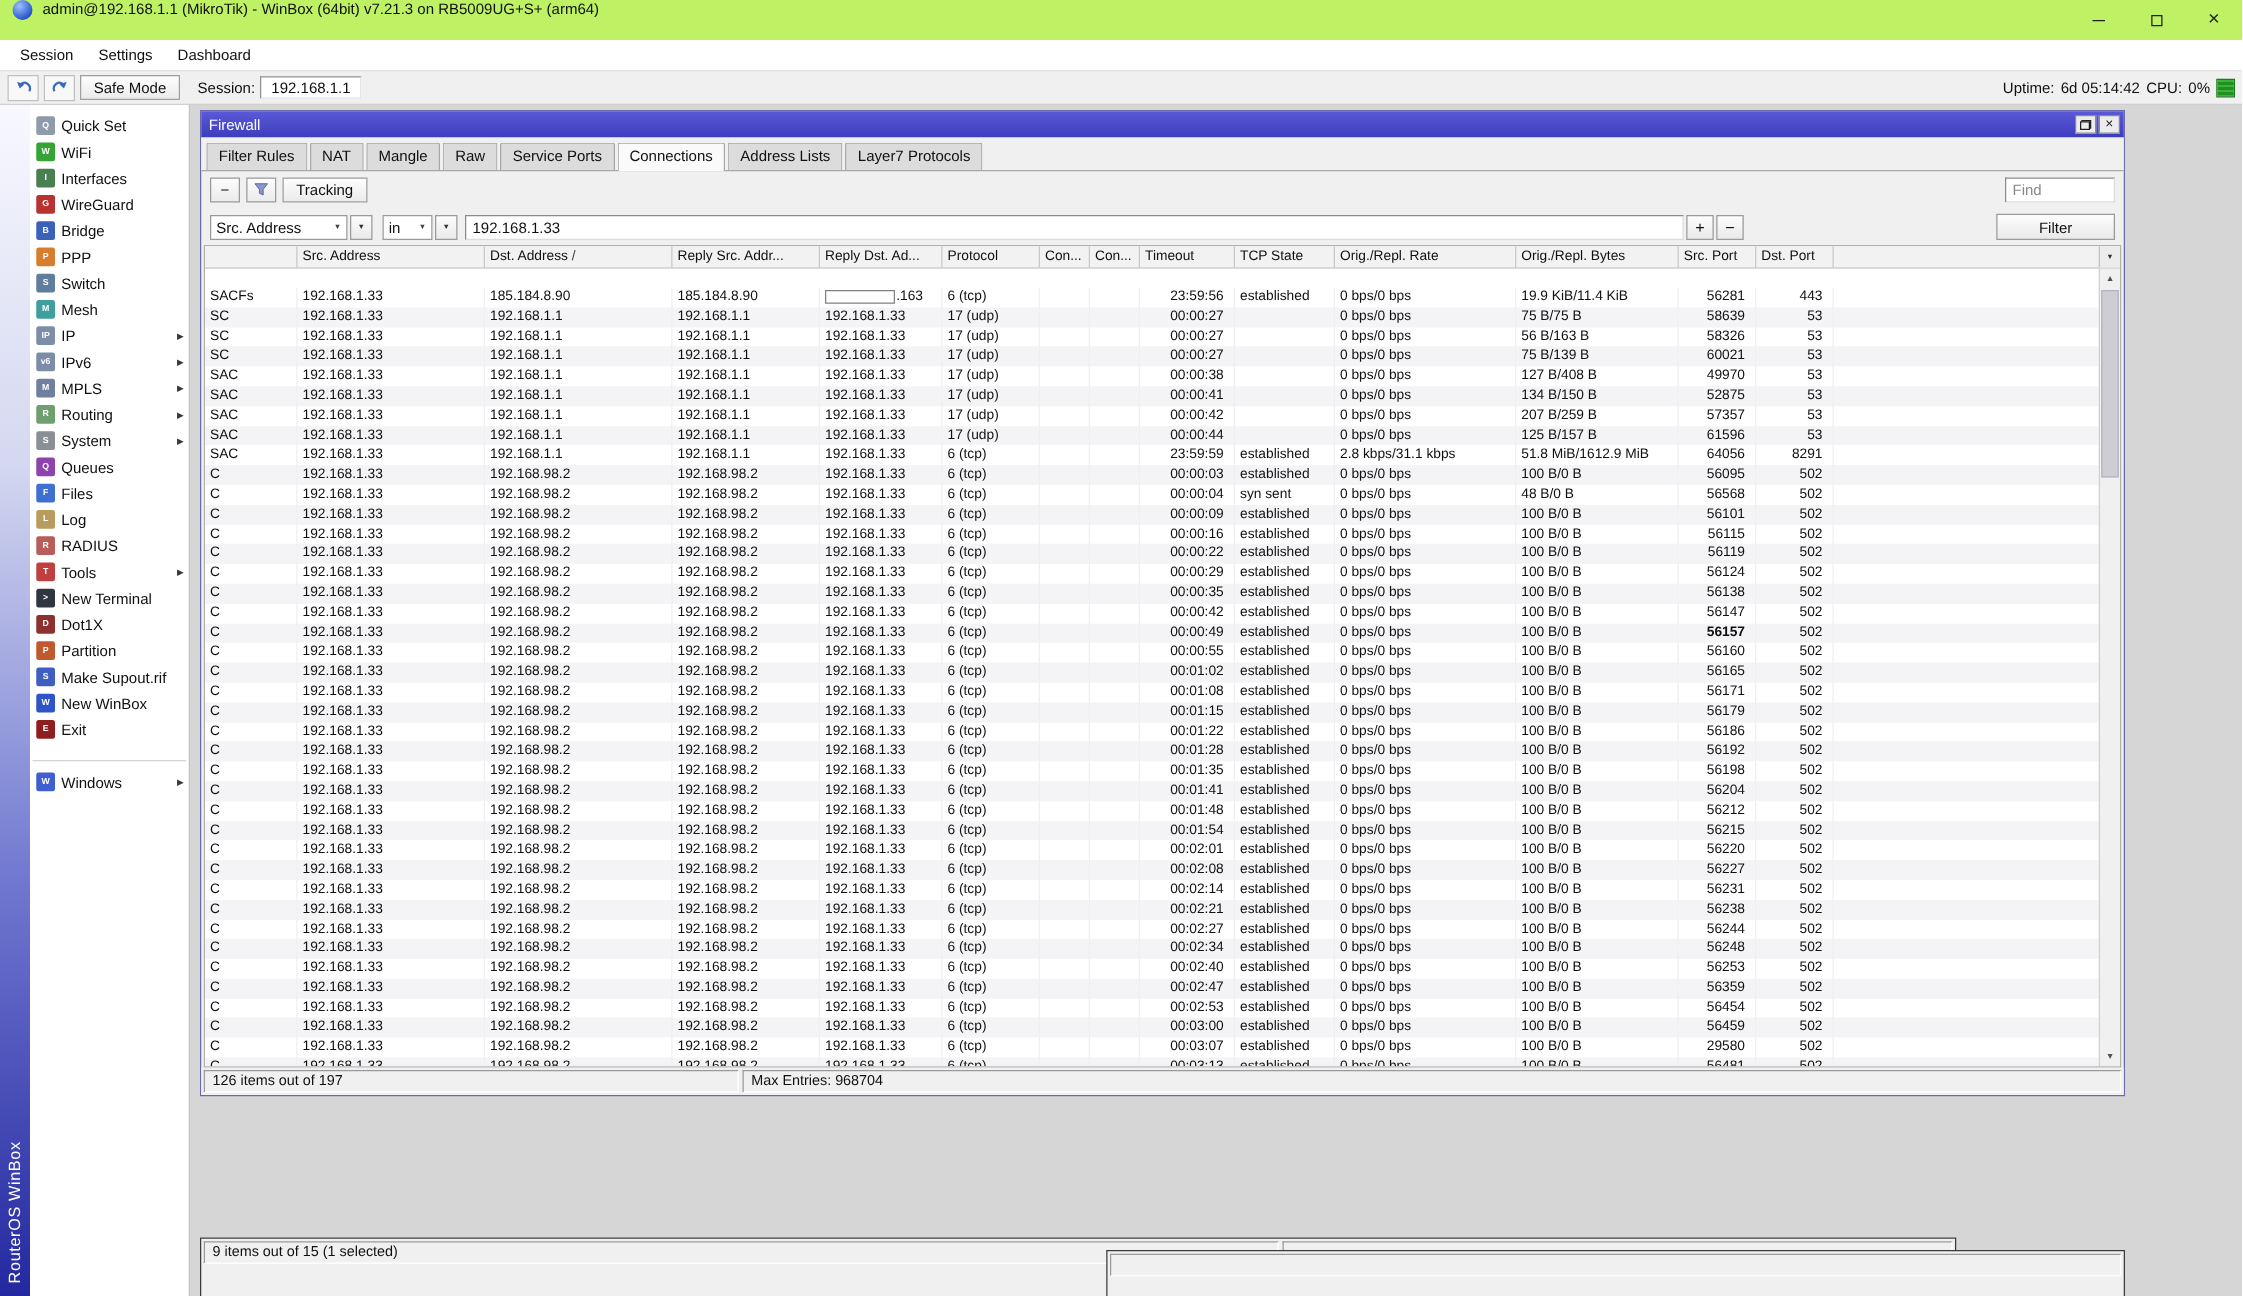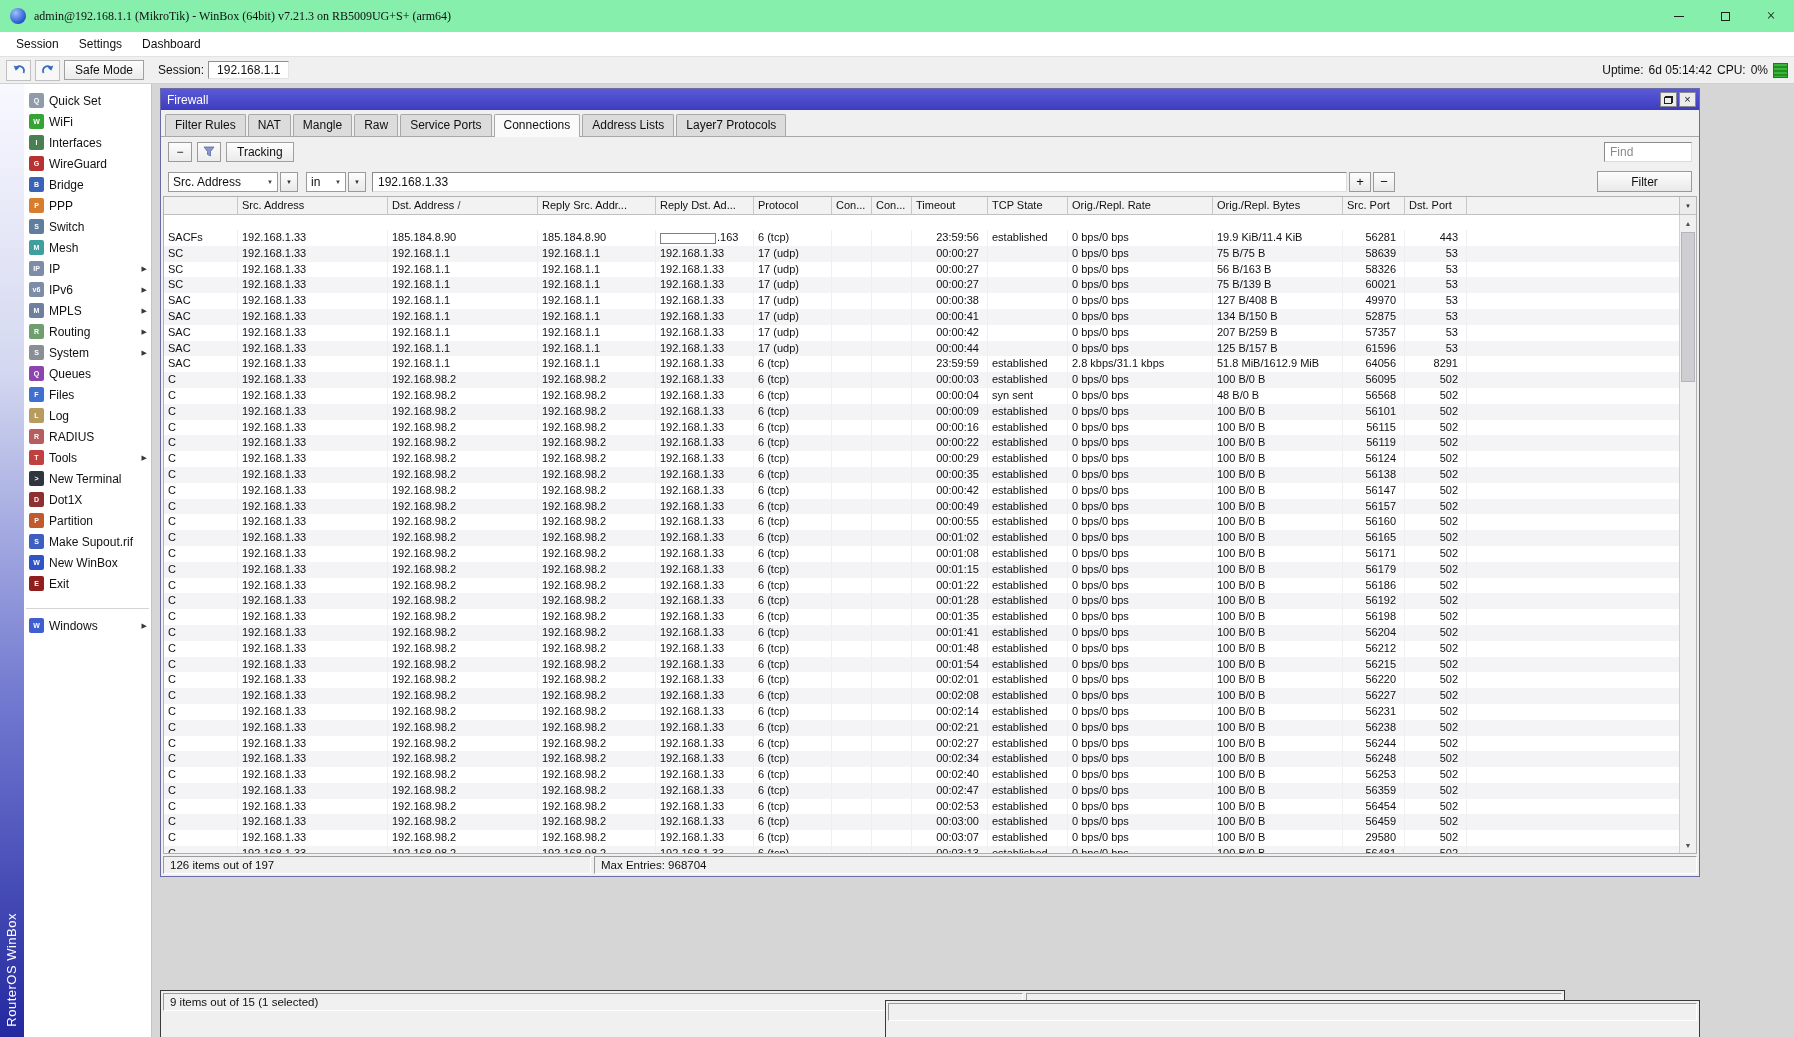--- a/index.html
+++ b/index.html
@@ -1,21 +1,21 @@
 <!DOCTYPE html>
 <html><head>
 <meta charset="utf-8">
 <style>
   * { box-sizing: border-box; margin: 0; padding: 0; }
   html,body { width:1794px; height:1037px; overflow:hidden; }
   .screen{position:relative;width:1794px;height:1037px;background:#ffffff;overflow:hidden;
           font-family:"Liberation Sans",sans-serif;color:#101010;}
 
   
-  .titlebar{height:32px;display:flex;align-items:center;background:#86efac;font-family:Liberation Serif, serif;}
+  .titlebar{height:32px;display:flex;align-items:flex-start;background:#bef264;}
   .app-icon{width:16px;height:16px;border-radius:50%;flex:none;
             background:radial-gradient(circle at 35% 30%,#9cc0ff,#2050c8 75%);margin:0 8px 0 10px;}
   .title-text{font-size:12px;color:#101010;white-space:nowrap;}
   .win-controls{margin-left:auto;display:flex;height:100%;}
   .win-btn{width:46px;height:100%;display:flex;align-items:center;justify-content:center;}
   .min-glyph{width:10px;height:1px;background:#202020;}
   .max-glyph{width:9px;height:9px;border:1px solid #202020;}
   .close-glyph{font-size:16px;line-height:1;color:#202020;}
 
   
@@ -661,21 +661,21 @@
                   <div class="td" style="width: 150px;">192.168.98.2</div>
                   <div class="td" style="width: 118px;">192.168.98.2</div>
                   <div class="td" style="width: 98px;">192.168.1.33</div>
                   <div class="td" style="width: 78px;">6 (tcp)</div>
                   <div class="td" style="width: 40px;"></div>
                   <div class="td" style="width: 40px;"></div>
                   <div class="td r" style="width: 76px;">00:00:49</div>
                   <div class="td" style="width: 80px;">established</div>
                   <div class="td" style="width: 145px;">0 bps/0 bps</div>
                   <div class="td" style="width: 130px;">100 B/0 B</div>
-                  <div class="td r" style="width: 62px;">56157</div>
+                  <div class="td r" style="width: 62px; font-weight: bold;">56157</div>
                   <div class="td r" style="width: 62px;">502</div>
                 </div>
                 <div class="trow">
                   <div class="td" style="width: 74px;">C</div>
                   <div class="td" style="width: 150px;">192.168.1.33</div>
                   <div class="td" style="width: 150px;">192.168.98.2</div>
                   <div class="td" style="width: 118px;">192.168.98.2</div>
                   <div class="td" style="width: 98px;">192.168.1.33</div>
                   <div class="td" style="width: 78px;">6 (tcp)</div>
                   <div class="td" style="width: 40px;"></div>

